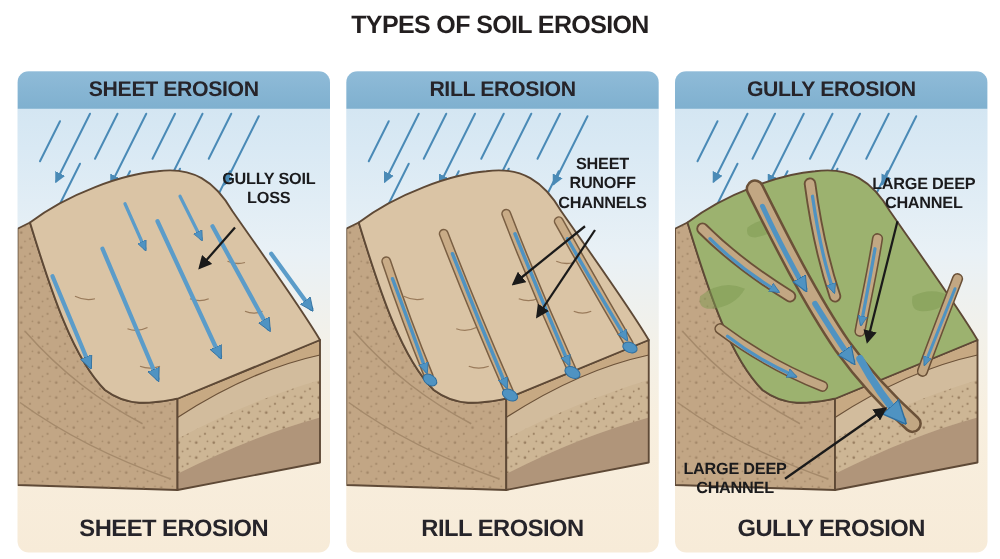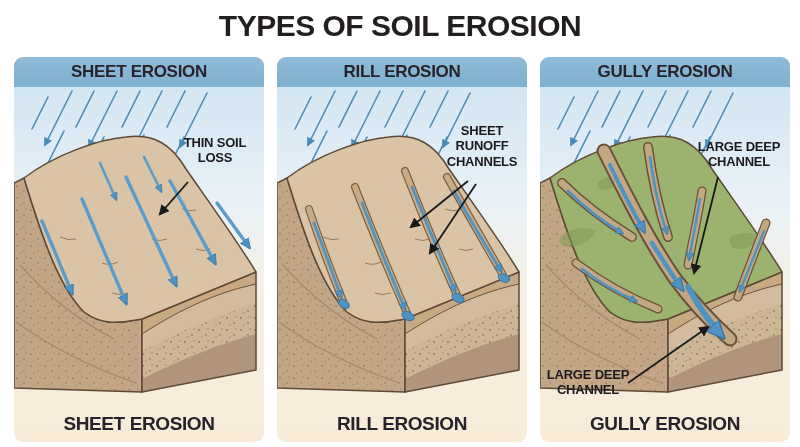--- a/index.html
+++ b/index.html
@@ -3,21 +3,21 @@
 <meta charset="utf-8">
 <style>
   html,body{margin:0;padding:0;}
   body{
     width:800px;height:447px;position:relative;overflow:hidden;
     background:#ffffff;
     font-family:"Liberation Sans", sans-serif;
   }
   .title{
     position:absolute;top:9px;left:0;width:800px;text-align:center;
-    font-size:30px;font-weight:800;letter-spacing:-0.5px;color:#231f20;
+    font-size:20px;font-weight:800;letter-spacing:-0.5px;color:#231f20;
   }
   .panels{position:absolute;top:57px;left:14px;display:flex;gap:13px;}
   .panel{
     position:relative;width:250px;height:385px;border-radius:9px;overflow:hidden;
     background:linear-gradient(180deg,#cfe3f1 0%,#d9e9f4 16%,#e9f1f6 38%,#f3f1e9 56%,#f8efdf 72%,#f7ebd8 100%);
   }
   .hdr{
     position:absolute;top:0;left:0;right:0;height:30px;z-index:3;
     background:linear-gradient(180deg,#8fbbd8,#7fb0cf);
     display:flex;align-items:center;justify-content:center;
@@ -115,21 +115,21 @@
         <path d="M28,134 L58,206" marker-end="url(#mWater)"></path>
         <path d="M68,112 L112,216" marker-end="url(#mWater)"></path>
         <path d="M112,90 L162,198" marker-end="url(#mWater)"></path>
         <path d="M156,94 L201,176" marker-end="url(#mWater)"></path>
         <path d="M203,116 L235,160" marker-end="url(#mWater)"></path>
         <path d="M86,76 L102,112" marker-end="url(#mWater)" stroke-width="2.6"></path>
         <path d="M130,70 L147,104" marker-end="url(#mWater)" stroke-width="2.6"></path>
       </g>
       <line x1="174" y1="95" x2="146" y2="127" stroke="#1a1a1a" stroke-width="1.8" marker-end="url(#mPtr)"></line>
     </svg>
-    <div class="ann ann1">THIN SOIL
+    <div class="ann ann1">GULLY SOIL
 LOSS</div>
     <div class="caption">SHEET EROSION</div>
   </div>
 
   <div class="panel">
     <div class="hdr">RILL EROSION</div>
     <svg class="art" width="250" height="355" viewBox="0 0 250 355">
       <use href="#gRain"></use>
       <use href="#gFaces"></use>
       <use href="#gSlope"></use>

